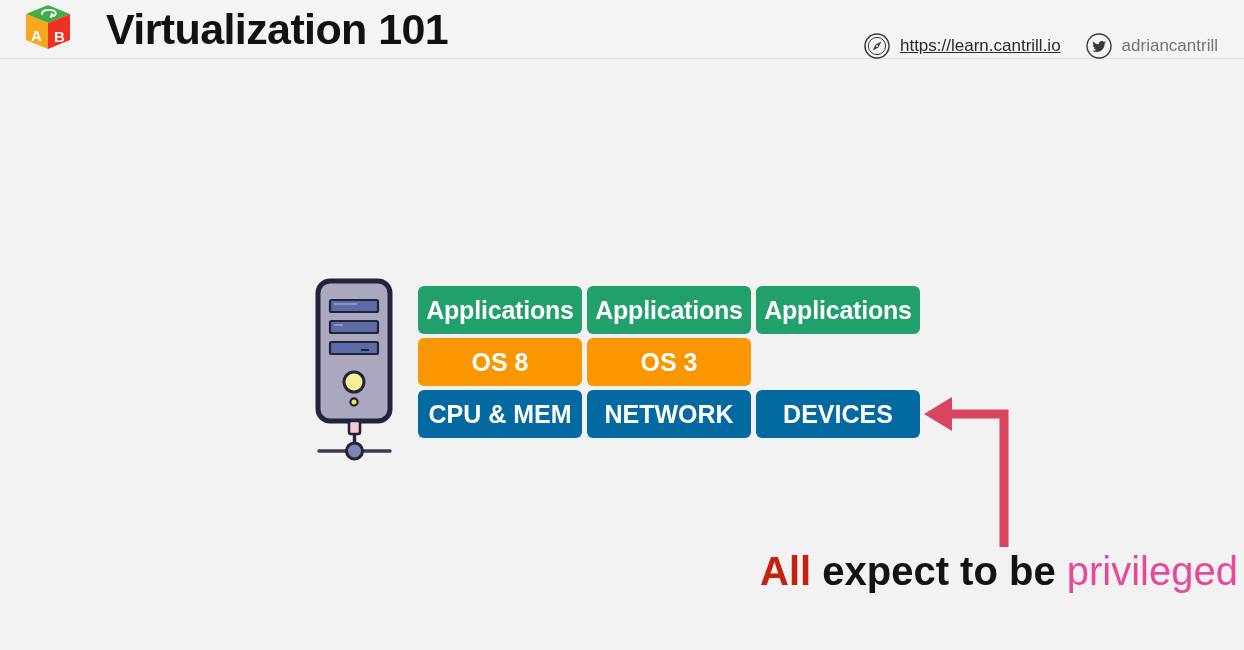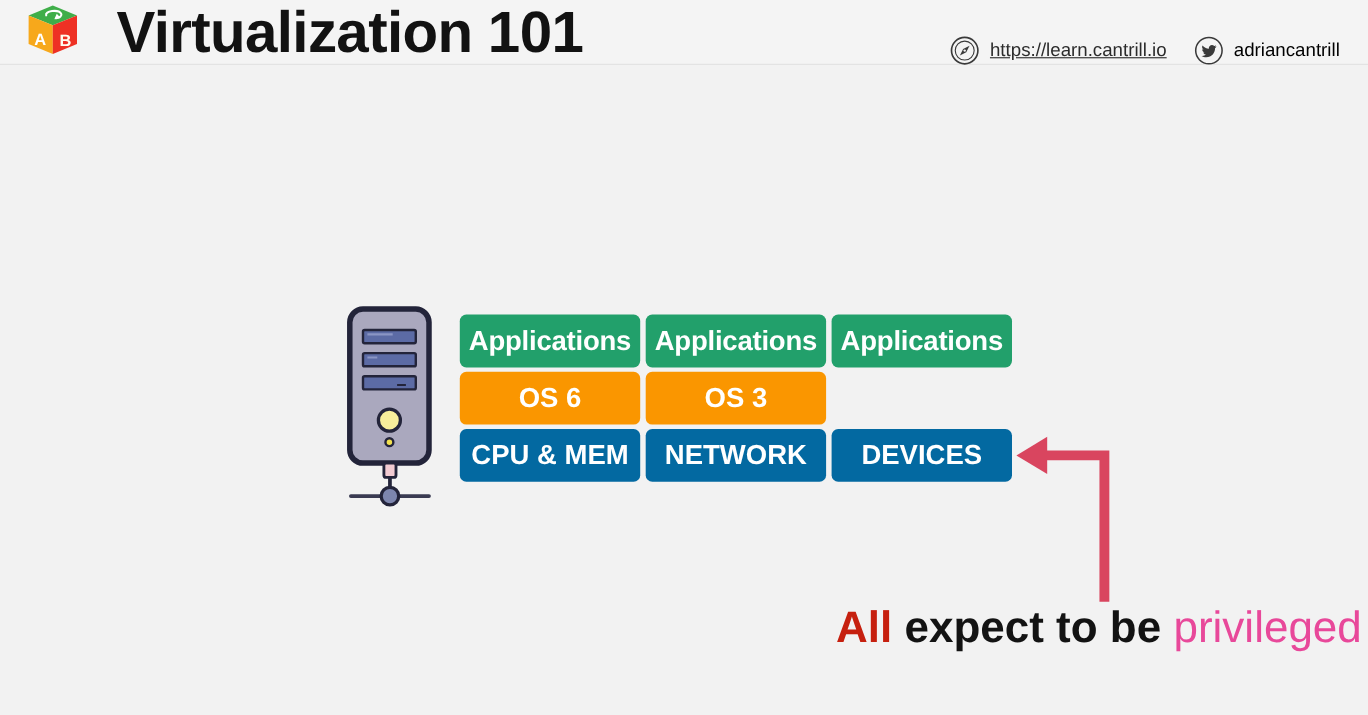--- a/index.html
+++ b/index.html
@@ -36,21 +36,21 @@
   }
 
   .logo-cube {
     width: 52px;
     height: 52px;
     flex: 0 0 52px;
     display: block;
   }
 
   .page-title {
-    font-size: 53px;
+    font-size: 43px;
     font-weight: bold;
     color: #121212;
     letter-spacing: -0.6px;
     margin-left: 32px;
     line-height: 1;
     white-space: nowrap;
   }
 
   .header-right {
     position: absolute;
@@ -78,21 +78,21 @@
 
   .hr-link {
     font-size: 17px;
     color: #2B2B2B;
     text-decoration: underline;
     white-space: nowrap;
   }
 
   .hr-text {
     font-size: 17px;
-    color: #000000;
+    color: #737373;
     white-space: nowrap;
   }
 
   
   .slide {
     position: absolute;
     left: 0; top: 59px;
     width: 1244px;
     height: 591px;
     padding-left: 24px;
@@ -245,21 +245,21 @@
 
   <div class="stack">
 
     <div class="stack-row row-apps">
       <div class="block col-0">Applications</div>
       <div class="block col-1">Applications</div>
       <div class="block col-2">Applications</div>
     </div>
 
     <div class="stack-row row-os">
-      <div class="block col-1">OS 6</div>
+      <div class="block col-1">OS 8</div>
       <div class="block col-2">OS 3</div>
     </div>
 
     <div class="stack-row row-hw">
       <div class="block col-0">CPU &amp; MEM</div>
       <div class="block col-1">NETWORK</div>
       <div class="block col-2">DEVICES</div>
     </div>
 
   </div>

